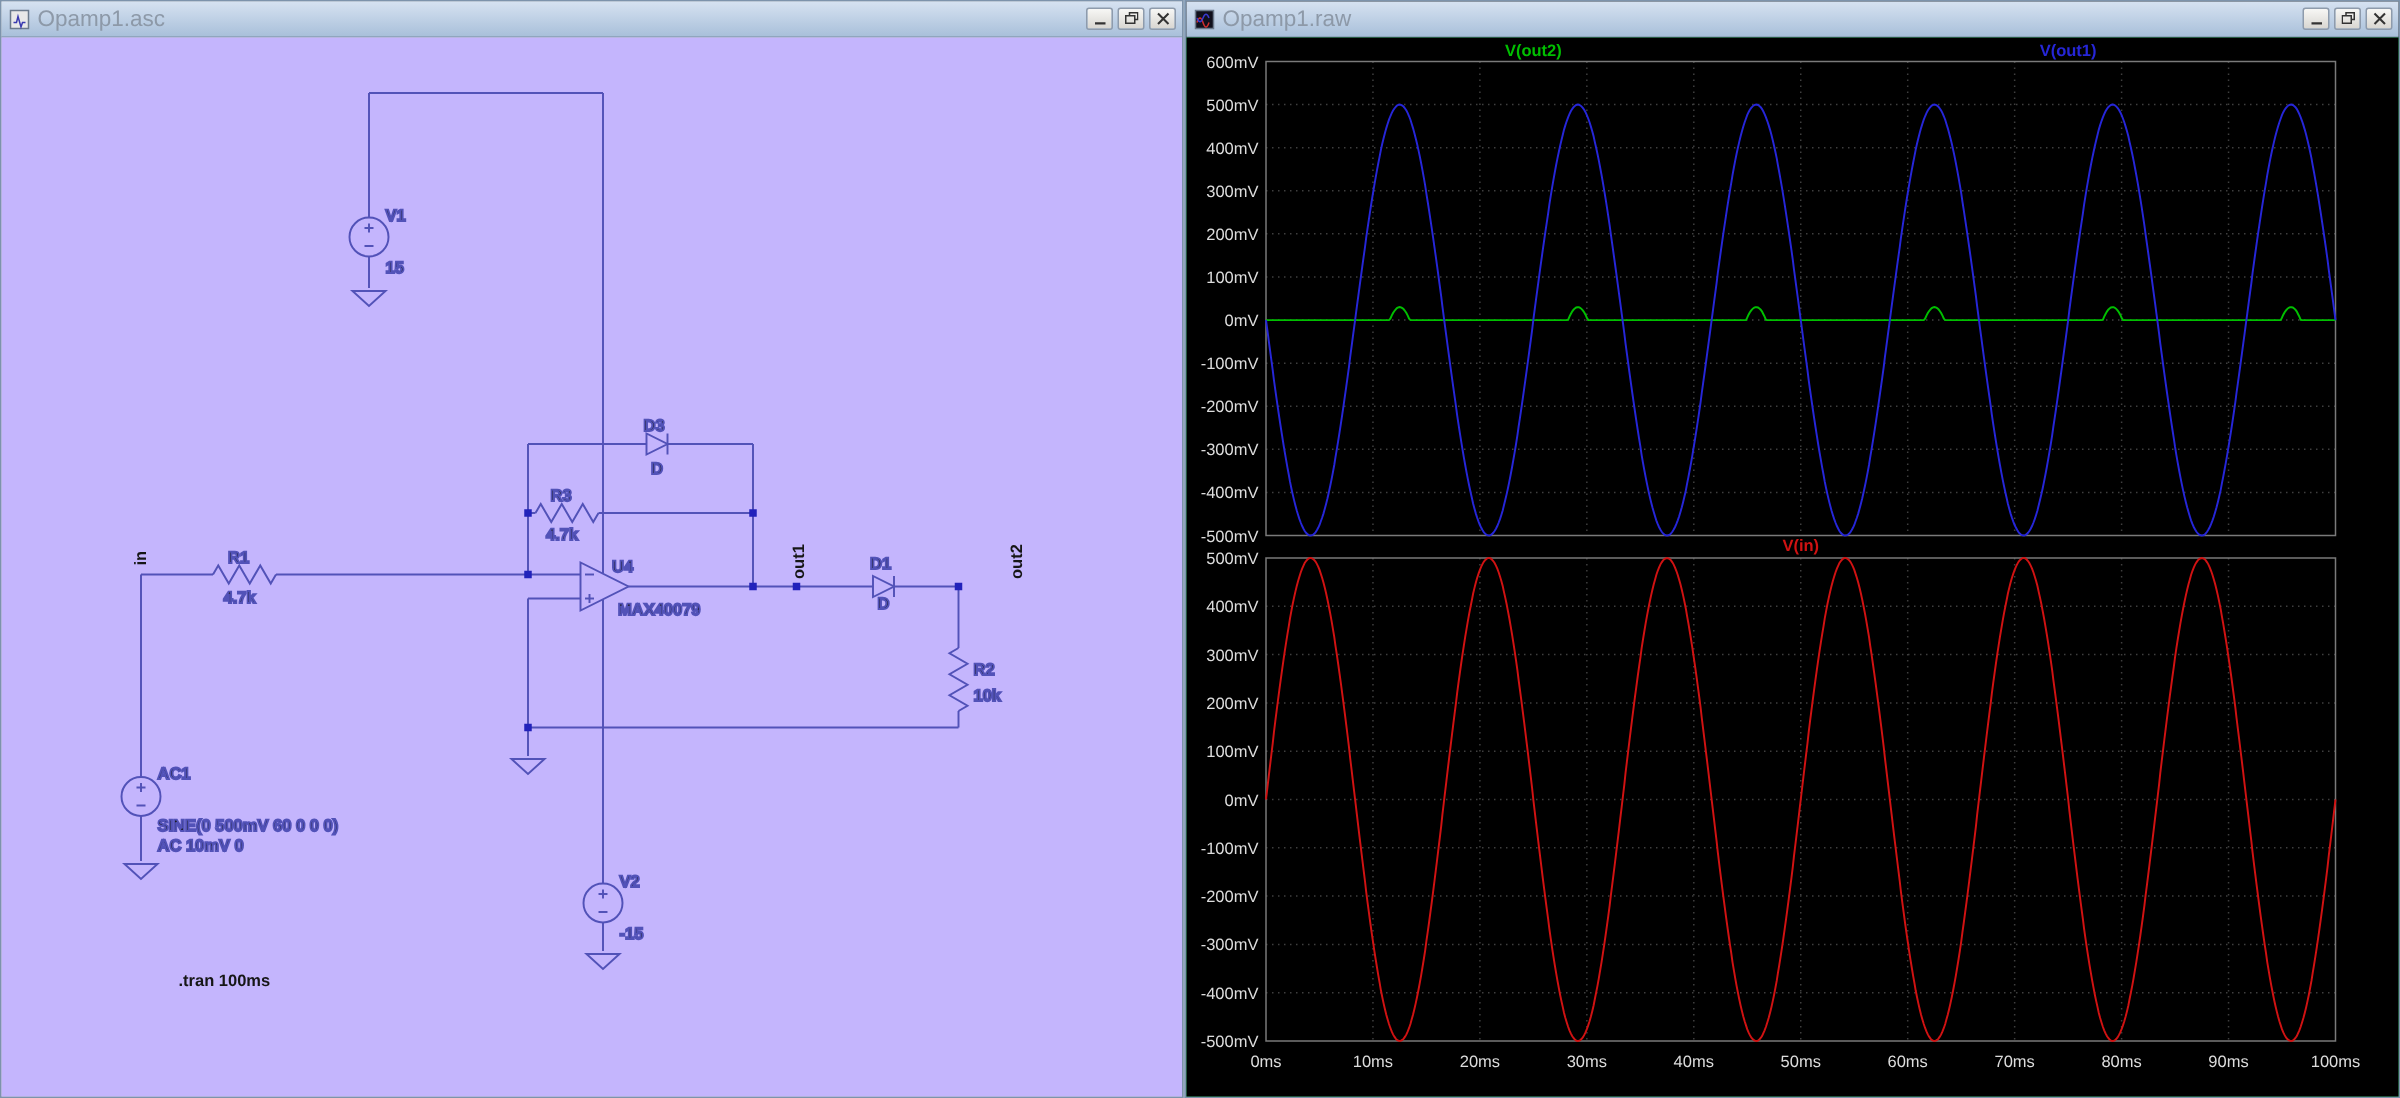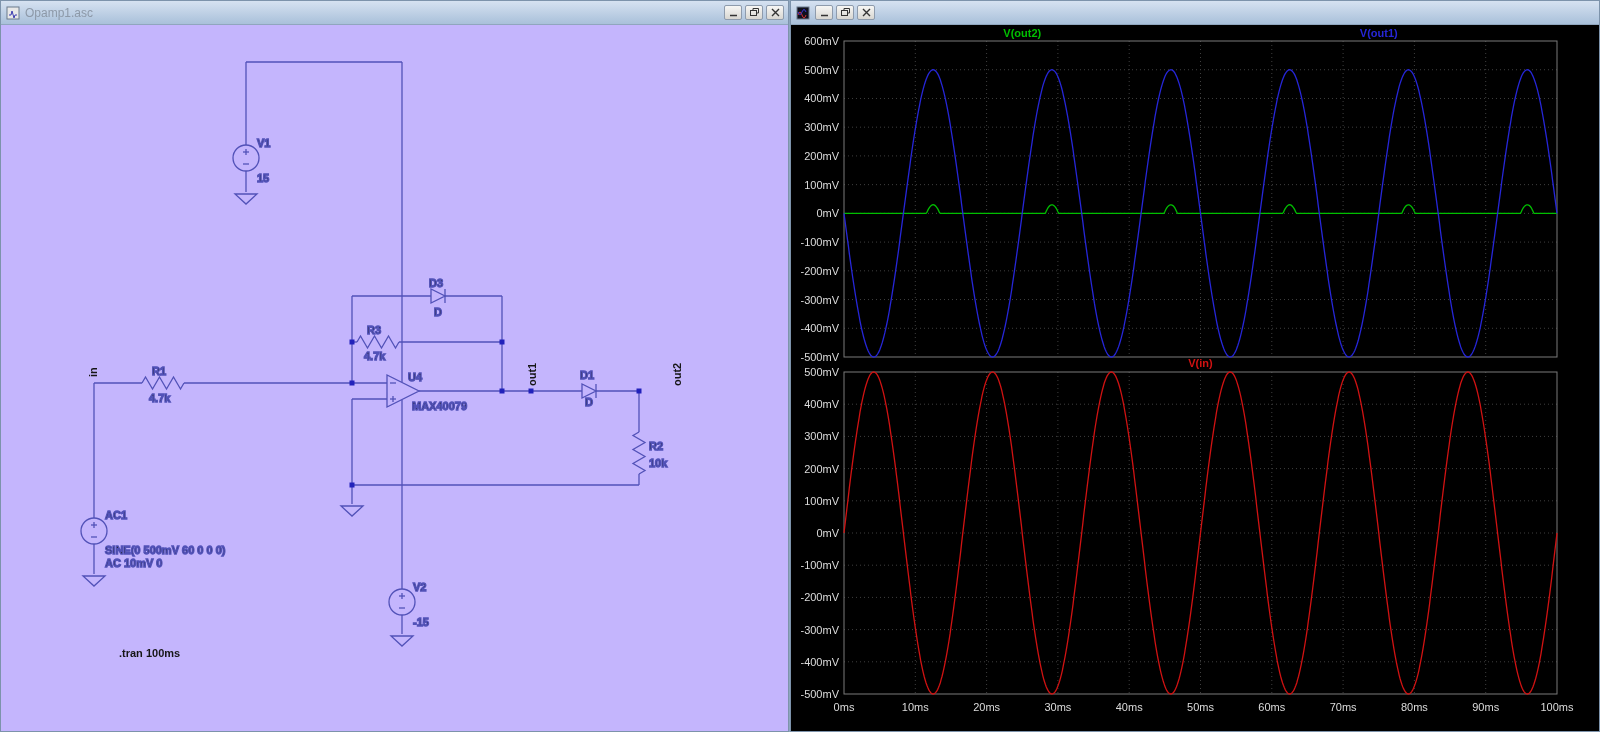--- a/index.html
+++ b/index.html
@@ -3,21 +3,21 @@
 <meta charset="utf-8">
 <style>
   *{margin:0;padding:0;box-sizing:border-box}
   html,body{width:1600px;height:732px;overflow:hidden;background:#8ea6bf;font-family:"Liberation Sans",sans-serif}
   #app{position:relative;width:1600px;height:732px}
   .window{position:absolute;top:0;height:732px;border:1px solid #7d93ab;display:flex;flex-direction:column;background:#c9c9c9}
   .win-left{left:0;width:789px}
   .win-right{left:790px;width:810px;background:#000}
   .titlebar{height:24px;flex:0 0 24px;display:flex;align-items:center;gap:5px;padding:0 4px;
     background:linear-gradient(#d6e2f1,#a9c0da);border-bottom:1px solid #90a6be}
-  .ttitle{font-size:12px;color:#8d99a8;flex:1 1 auto;white-space:nowrap;overflow:hidden}
+  .ttitle{font-size:15px;color:#8d99a8;flex:1 1 auto;white-space:nowrap;overflow:hidden}
   .ticon{width:15px;height:15px;display:inline-flex;align-items:center;justify-content:center}
   .tbtns{display:flex;gap:3px}
   .tbtn{width:18px;height:15px;background:linear-gradient(#f7f7f5,#d8d6d1);border:1px solid #8e9bac;
     border-radius:2px;display:flex;align-items:center;justify-content:center;padding:0;cursor:pointer}
   .canvas{flex:1 1 auto;position:relative;overflow:hidden}
   .schematic-canvas{background:#c4b5fd}
   .wave-canvas{background:#15803d}
   svg{display:block}
   svg text{font-family:"Liberation Sans",sans-serif}
 </style>
@@ -167,20 +167,21 @@
 
   <section class="window win-right">
     <header class="titlebar">
       <span class="ticon">
         <svg width="14" height="14" viewBox="0 0 14 14">
           <rect x="1" y="1" width="12" height="12" fill="#10101c" stroke="#6b7a8c"></rect>
           <path d="M2 9 Q4 3 6 9 T10 9" fill="none" stroke="#d03030" stroke-width="1"></path>
           <path d="M2 6 Q4 11 6 6 T10 6" fill="none" stroke="#3a3ad0" stroke-width="1"></path>
         </svg>
       </span>
+      <span class="ttitle">Opamp1.raw</span>
       <span class="tbtns">
         <button class="tbtn">
           <svg width="9" height="8" viewBox="0 0 9 8">
               <line x1="1" y1="6.5" x2="8" y2="6.5" stroke="#333" stroke-width="1.5"></line>
             </svg>
         </button>
         <button class="tbtn">
           <svg width="9" height="9" viewBox="0 0 9 9">
               <path d="M3 2.5 V0.5 H8.5 V5 H6.5" fill="none" stroke="#333"></path>
               <rect x="0.5" y="2.5" width="6" height="5" fill="none" stroke="#333"></rect>

